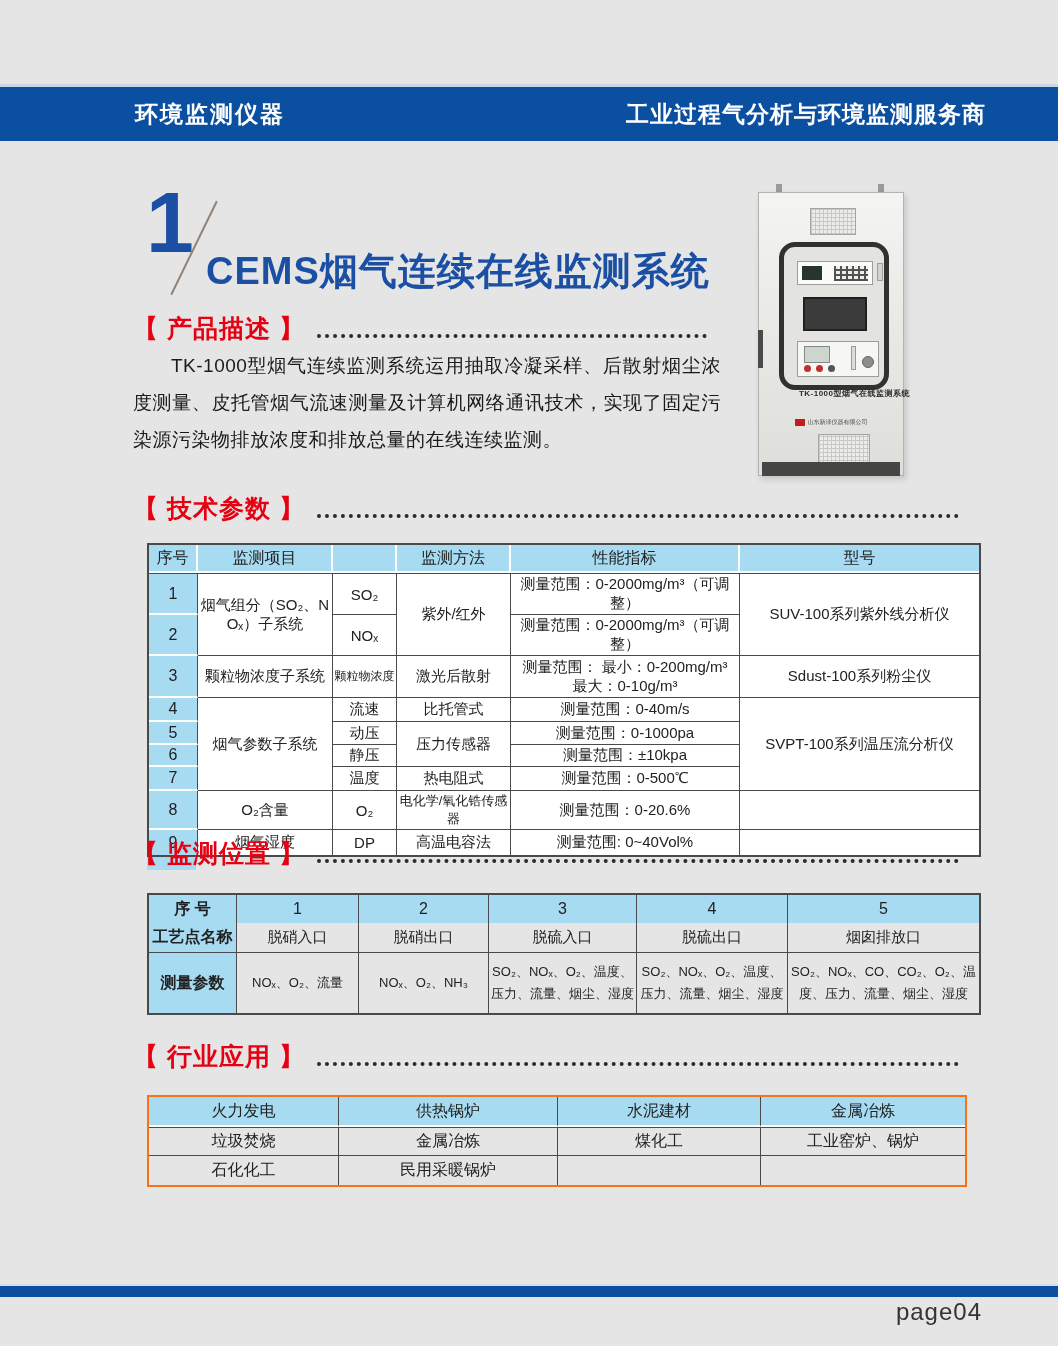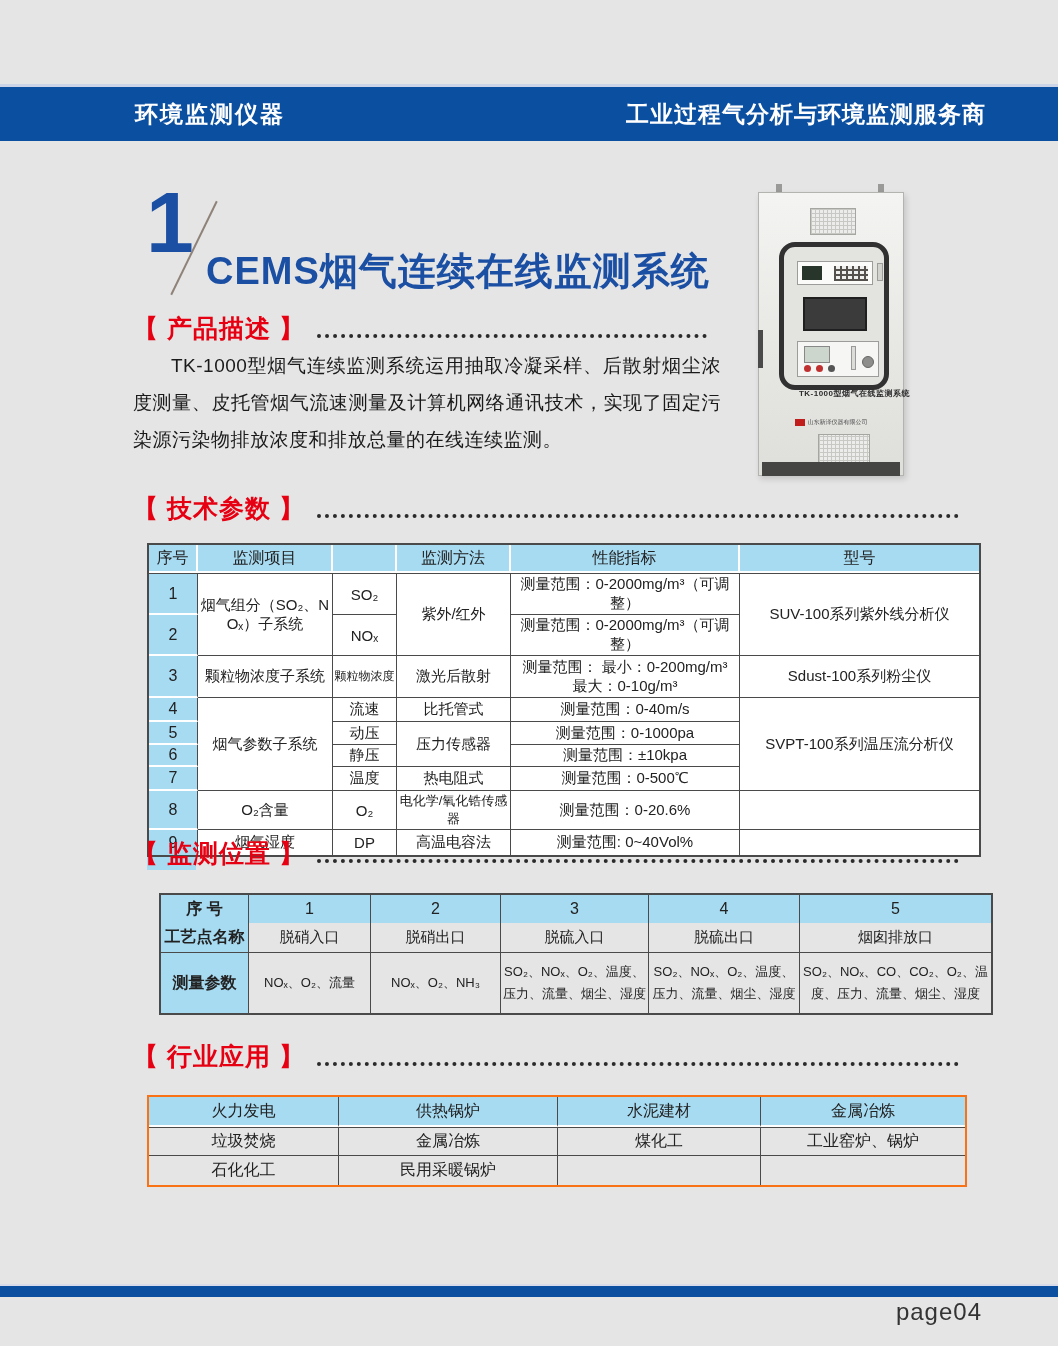--- a/index.html
+++ b/index.html
@@ -44,21 +44,21 @@
   .tech thead td { background: #a7dbf2; border-right: 2px solid #fff; border-bottom: 2px solid #fff; font-size: 16px; }
   .tech thead td.last { border-right: none; }
   .tech tbody td { border-right: 1px solid #4a4a4a; border-bottom: 1px solid #4a4a4a; }
   .tech tbody td.last { border-right: none; }
   .tech tbody tr.rfirst td { border-top: 1px solid #4a4a4a; }
   .tech tbody td.num { background: #a7dbf2; border-bottom: 2px solid #fff; font-size: 16px; }
   .tech tbody tr:last-child td { border-bottom: none; }
   .tab-strip { width: 49px; height: 13px; background: #a7dbf2; }
 
   
-  .pos-wrap { position: absolute; left: 147px; top: 893px; margin-left: 12px; }
+  .pos-wrap { position: absolute; left: 147px; top: 893px; }
   .pos { width: 830px; border: 2px solid #4a4a4a; }
   .pos td { border-right: 1px solid #4a4a4a; border-bottom: 1px solid #4a4a4a; }
   .pos td.last { border-right: none; }
   .pos tr:last-child td { border-bottom: none; }
   .pos thead td { background: #a7dbf2; font-size: 16px; }
   .pos td.lbl { background: #a7dbf2; font-weight: bold; font-size: 16px; }
   .pos .params td { font-size: 13px; line-height: 22px; }
   .pos .params td.lbl { font-size: 16px; }
 
   

